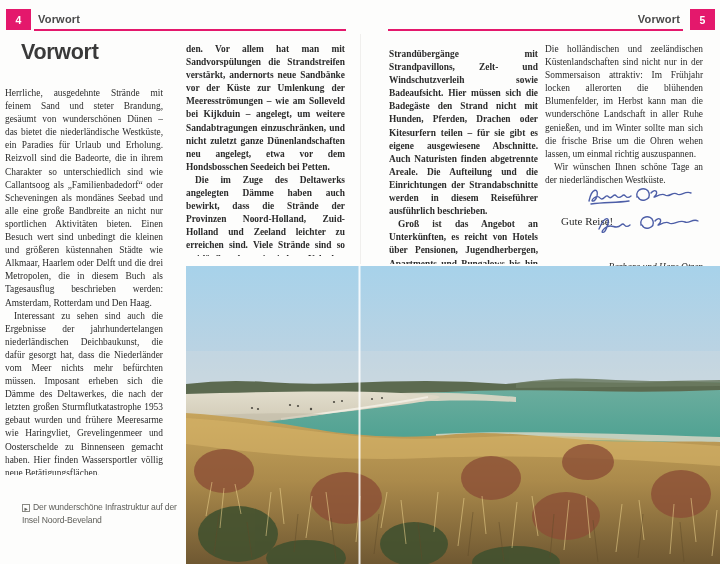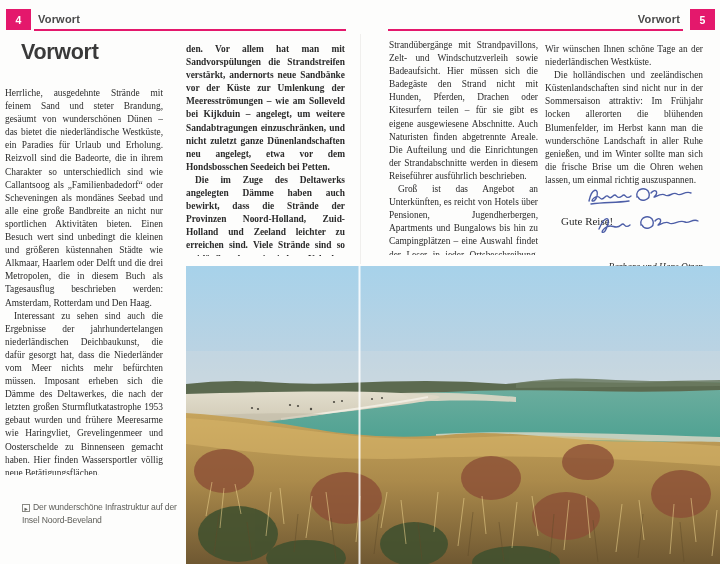--- a/index.html
+++ b/index.html
@@ -32,21 +32,21 @@
     position:absolute; left:21px; top:40px;
     font:bold 21.5px "Liberation Sans", sans-serif; color:#3a3a3a; letter-spacing:-.3px;
   }
   .col {
     position:absolute; font-size:9.4px; line-height:13.1px; text-align:justify;
     hyphens:auto; overflow:hidden; color:#2b2b2b;
   }
   .col p + p { text-indent:9px; }
   .col1 { left:5px;  top:87px; width:158px; height:388px; }
   .col2 { left:186px; top:43px; width:159px; height:213px;font-weight:bold; }
-  .col3 { left:389px; top:39px; width:149px; height:216px; }
+  .col3 { left:389px; top:48px; width:149px; height:216px;font-weight:bold; }
   .col4 { left:545px; top:43px; width:158px; height:222px; overflow:visible; }
 
   .closing-row { position:relative; height:66px; margin-top:6px; }
   .farewell { position:absolute; left:16px; top:22px; font-size:11px; }
   .signature { position:absolute; right:0; top:-10px; }
   .authors-line { text-align:right; font-style:italic; font-size:9.4px; margin-top:2px; }
   .photo-credit { text-align:right; font:4.5px "Liberation Sans", sans-serif; color:#a0a6a8; margin-top:13px; }
 
   
   .caption {
@@ -88,22 +88,22 @@
   <p>den. Vor allem hat man mit Sandvorspülungen die Strandstreifen verstärkt, andernorts neue Sandbänke vor der Küste zur Umlenkung der Meeresströmungen – wie am Solleveld bei Kijkduin – angelegt, um weitere Sandabtragungen einzuschränken, und nicht zuletzt ganze Dünenlandschaften neu angelegt, etwa vor dem Hondsbosschen Seedeich bei Petten.</p>
   <p>Die im Zuge des Deltawerks angelegten Dämme haben auch bewirkt, dass die Strände der Provinzen Noord-Holland, Zuid-Holland und Zeeland leichter zu erreichen sind. Viele Strände sind so weitläufig, dass sie jedem Urlauber genau das bieten, was er sich wünscht. Eine perfekte Infrastruktur gibt es nahe der</p>
 </div>
 
 <div class="col col3">
   <p>Strandübergänge mit Strandpavillons, Zelt- und Windschutzverleih sowie Badeaufsicht. Hier müssen sich die Badegäste den Strand nicht mit Hunden, Pferden, Drachen oder Kitesurfern teilen – für sie gibt es eigene ausgewiesene Abschnitte. Auch Naturisten finden abgetrennte Areale. Die Aufteilung und die Einrichtungen der Strandabschnitte werden in diesem Reiseführer ausführlich beschrieben.</p>
   <p>Groß ist das Angebot an Unterkünften, es reicht von Hotels über Pensionen, Jugendherbergen, Apartments und Bungalows bis hin zu Campingplätzen – eine Auswahl findet der Leser in jeder Ortsbeschreibung, ebenso wie Tipps zu kulturellen und sportlichen Aktivitäten.</p>
 </div>
 
 <div class="col col4">
+  <p>Die holländischen und zeeländischen Küstenlandschaften sind nicht nur in der Sommersaison attraktiv: Im Frühjahr locken allerorten die blühenden Blumenfelder, im Herbst kann man die wunderschöne Landschaft in aller Ruhe genießen, und im Winter sollte man sich die frische Brise um die Ohren wehen lassen, um einmal richtig auszuspannen.</p>
   <p>Wir wünschen Ihnen schöne Tage an der niederländischen Westküste.</p>
-  <p>Die holländischen und zeeländischen Küstenlandschaften sind nicht nur in der Sommersaison attraktiv: Im Frühjahr locken allerorten die blühenden Blumenfelder, im Herbst kann man die wunderschöne Landschaft in aller Ruhe genießen, und im Winter sollte man sich die frische Brise um die Ohren wehen lassen, um einmal richtig auszuspannen.</p>
 
   <div class="closing-row">
     <span class="farewell">Gute Reise!</span>
 
     <svg class="signature" width="118" height="64" viewBox="0 0 118 64">
       <g fill="none" stroke="#3a4d9e" stroke-width="1.4" stroke-linecap="round" opacity="0.9">
 
         <path d="M4,18 C7,4 14,5 12,13 C10,20 4,19 9,15 C16,10 14,20 20,14 C24,10 23,18 28,13 C32,9 31,18 37,13 C41,9 40,18 46,13"></path>
         <path d="M52,14 C50,5 62,3 64,10 C66,17 56,20 53,14 M66,10 C70,5 74,9 70,13 C66,17 76,9 80,12 C84,15 88,8 92,11 C96,14 100,7 106,10"></path>
         <path d="M6,21 C20,19 30,20 44,18"></path>

